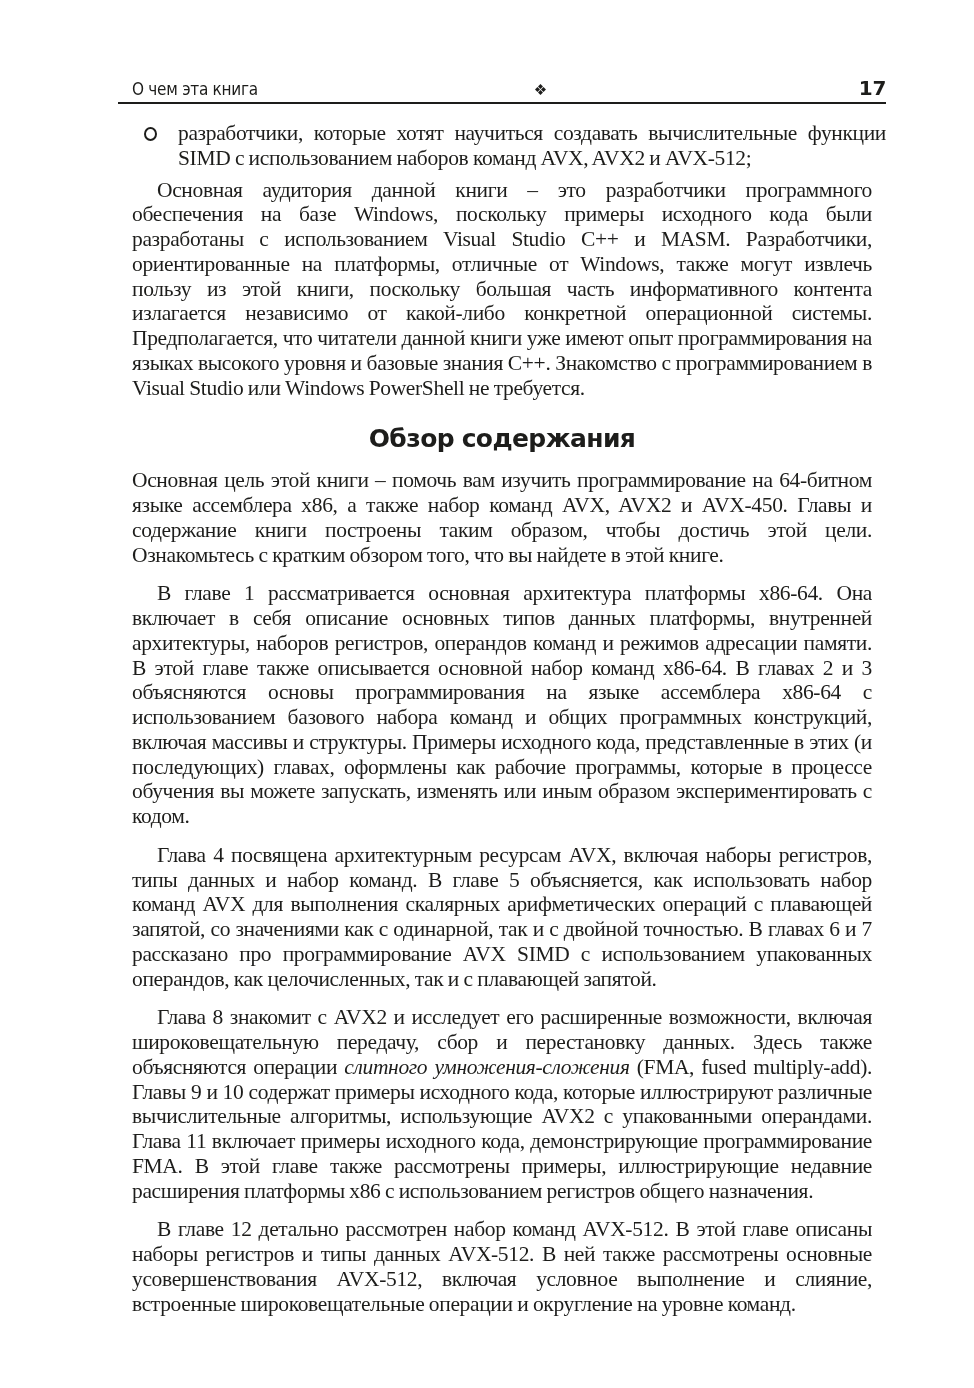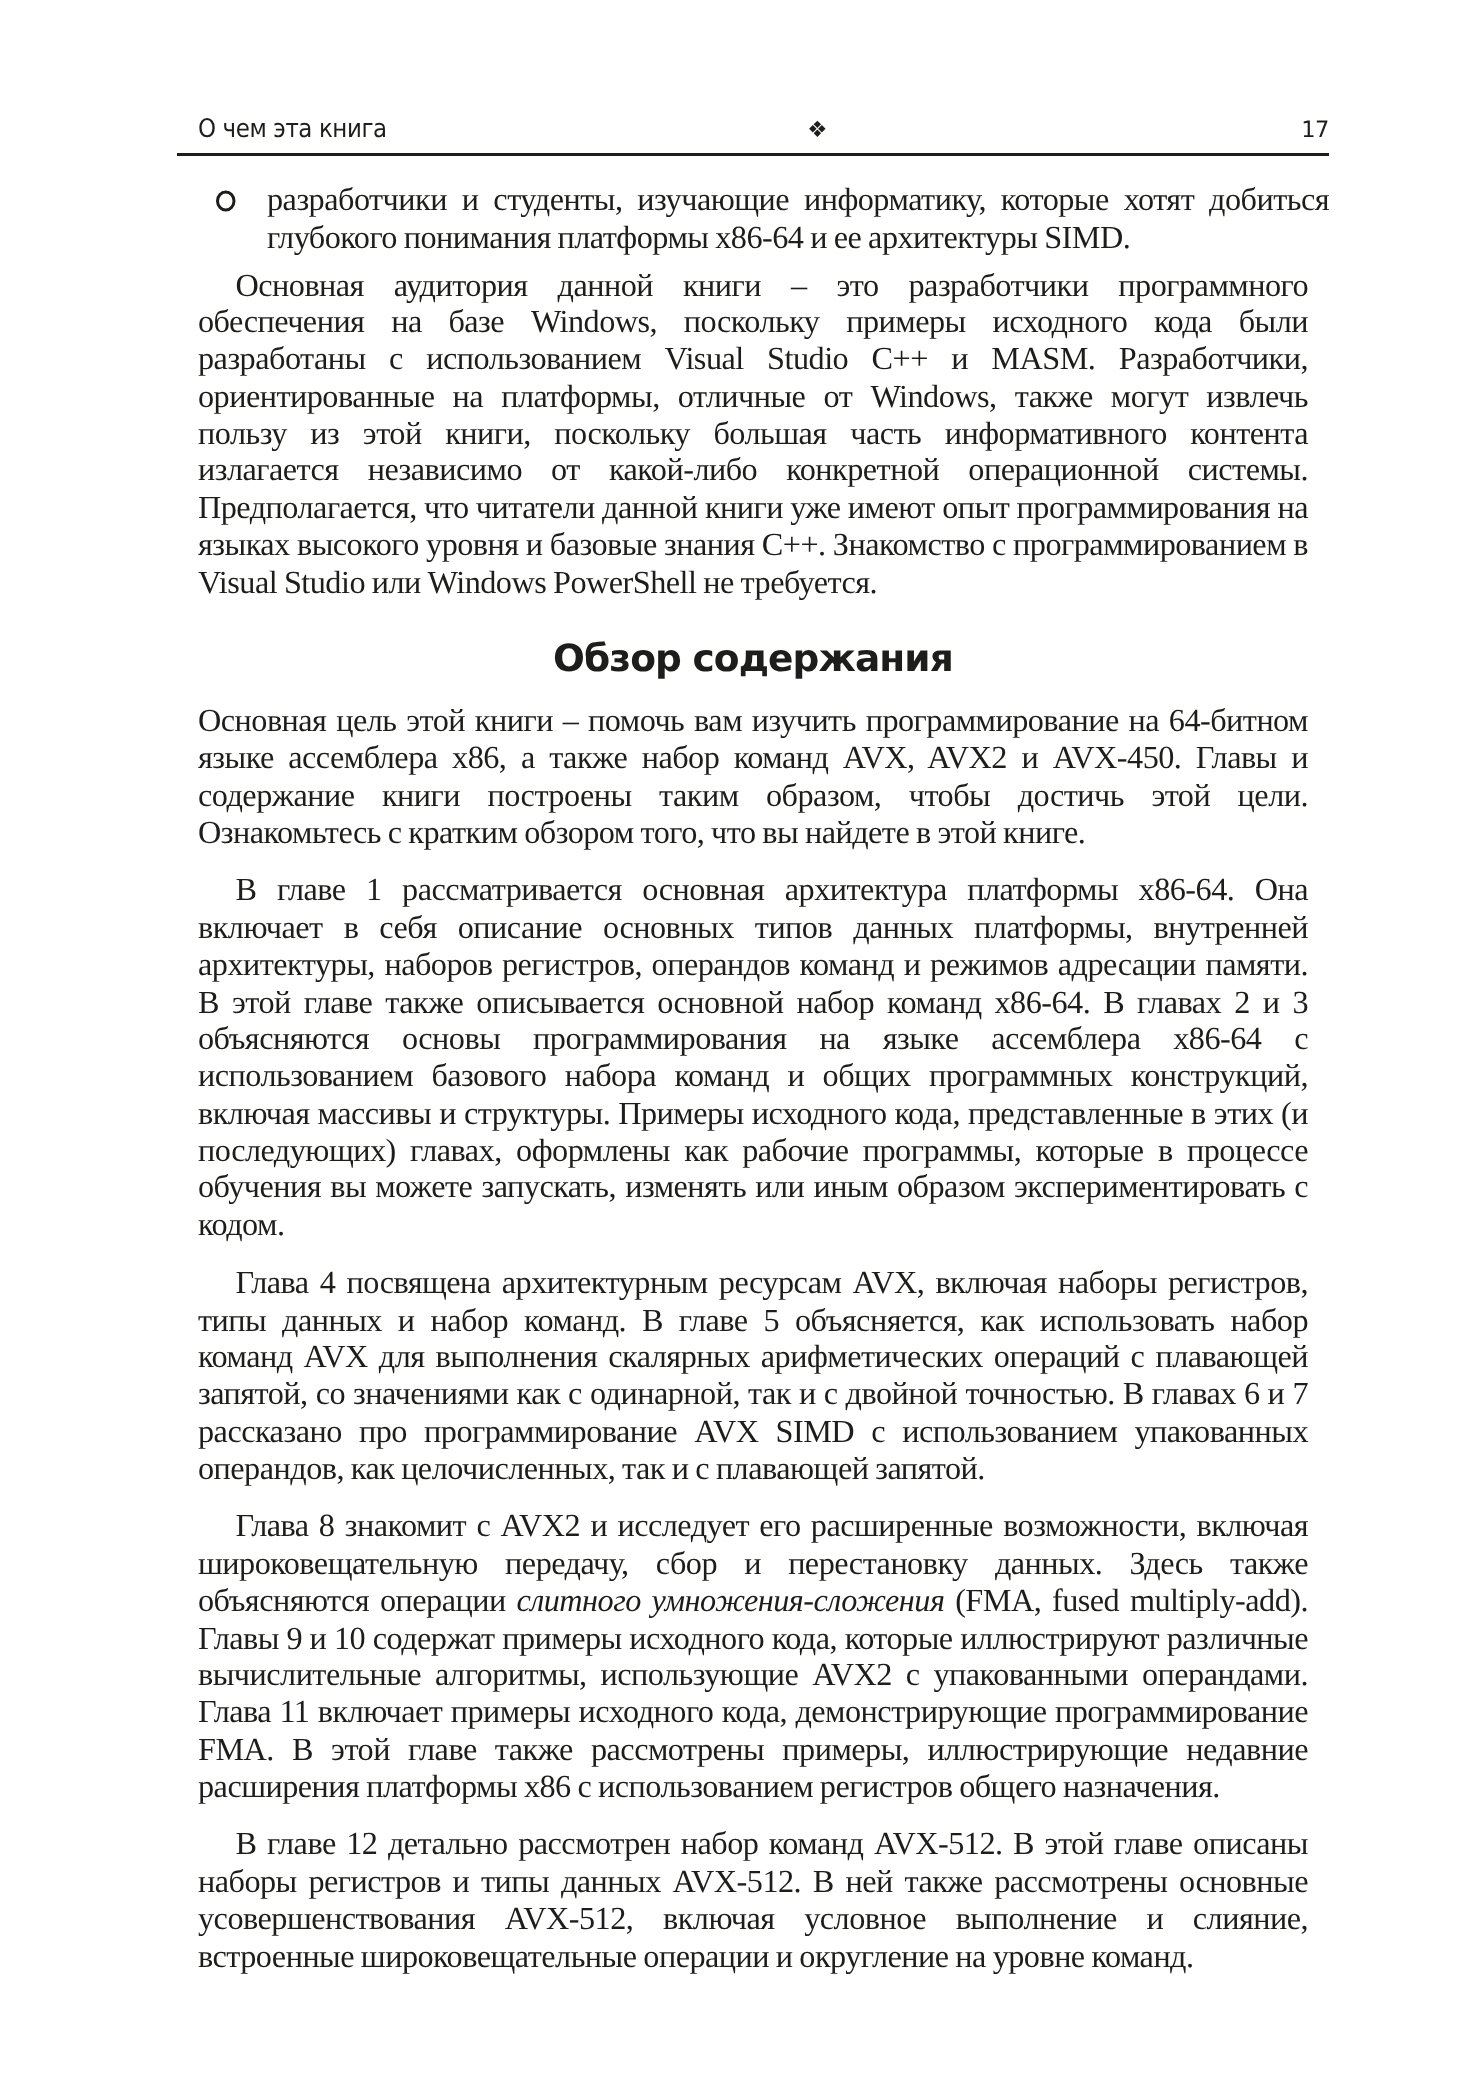--- a/index.html
+++ b/index.html
@@ -6,21 +6,21 @@
   body { width: 974px; height: 1388px; position: relative; overflow: hidden; color: #1d1d1b; }
   .page { position: absolute; left: 118px; top: 0; width: 768px; }
   .running-head {
     position: absolute; left: 0; top: 76px; width: 768px; height: 26px;
     display: flex; justify-content: space-between; align-items: baseline;
     font-family: "DejaVu Sans", sans-serif; font-size: 17px; color: #1d1d1b;
     letter-spacing: -0.3px;
   }
   .running-head .title { transform: scaleX(0.9); transform-origin: right; display: inline-block; }
   .running-head .orn { margin: 0 14px 0 18px; font-size: 15px; }
-  .running-head .num { font-weight: normal; font-size: 15px; margin-left: 40px; }
+  .running-head .num { font-weight: bold; font-size: 20px; margin-left: 40px; }
   .head-rule { position: absolute; left: 0; top: 102px; width: 768px; height: 2px; background: #1d1d1b; }
   .body {
     position: absolute; left: 0; top: 121px; width: 768px;
     font-family: "Liberation Serif", serif; font-size: 21.5px; line-height: 24.75px;
     text-align: justify; letter-spacing: -0.35px; word-spacing: -0.5px;
   }
   .body p { margin: 14px; }
   .bullets { list-style: none; margin: 0; padding: 0; }
   .bullets li { position: relative; padding-left: 60px; }
   .bullets .marker {
@@ -43,21 +43,21 @@
     <span class="title">О чем эта книга</span>
     <span class="orn">❖</span>
     <span class="num">17</span>
   </div>
   <div class="head-rule"></div>
 
   <div class="body">
     <ul class="bullets">
       <li>
         <span class="marker"></span>
-        <span>разработчики и студенты, изучающие информатику, которые хотят добиться глубокого понимания платформы x86-64 и ее архитектуры SIMD.</span>
+        <span>разработчики, которые хотят научиться создавать вычислительные функции SIMD с использованием наборов команд AVX, AVX2 и AVX-512;</span>
       </li>
     </ul>
 
     <p class="indent after-bullets">Основная аудитория данной книги – это разработчики программного обеспечения на базе Windows, поскольку примеры исходного кода были разработаны с использованием Visual Studio C++ и MASM. Разработчики, ориентированные на платформы, отличные от Windows, также могут извлечь пользу из этой книги, поскольку большая часть информативного контента излагается независимо от какой-либо конкретной операционной системы. Предполагается, что читатели данной книги уже имеют опыт программирования на языках высокого уровня и базовые знания C++. Знакомство с программированием в Visual Studio или Windows PowerShell не требуется.</p>
 
     <h2>Обзор содержания</h2>
 
     <p>Основная цель этой книги – помочь вам изучить программирование на 64-битном языке ассемблера x86, а также набор команд AVX, AVX2 и AVX-450. Главы и содержание книги построены таким образом, чтобы достичь этой цели. Ознакомьтесь с кратким обзором того, что вы найдете в этой книге.</p>
     <p class="indent">В главе 1 рассматривается основная архитектура платформы x86-64. Она включает в себя описание основных типов данных платформы, внутренней архитектуры, наборов регистров, операндов команд и режимов адресации памяти. В этой главе также описывается основной набор команд x86-64. В главах 2 и 3 объясняются основы программирования на языке ассемблера x86-64 с использованием базового набора команд и общих программных конструкций, включая массивы и структуры. Примеры исходного кода, представленные в этих (и последующих) главах, оформлены как рабочие программы, которые в процессе обучения вы можете запускать, изменять или иным образом экспериментировать с кодом.</p>
     <p class="indent">Глава 4 посвящена архитектурным ресурсам AVX, включая наборы регистров, типы данных и набор команд. В главе 5 объясняется, как использовать набор команд AVX для выполнения скалярных арифметических операций с плавающей запятой, со значениями как с одинарной, так и с двойной точностью. В главах 6 и 7 рассказано про программирование AVX SIMD с использованием упакованных операндов, как целочисленных, так и с плавающей запятой.</p>

